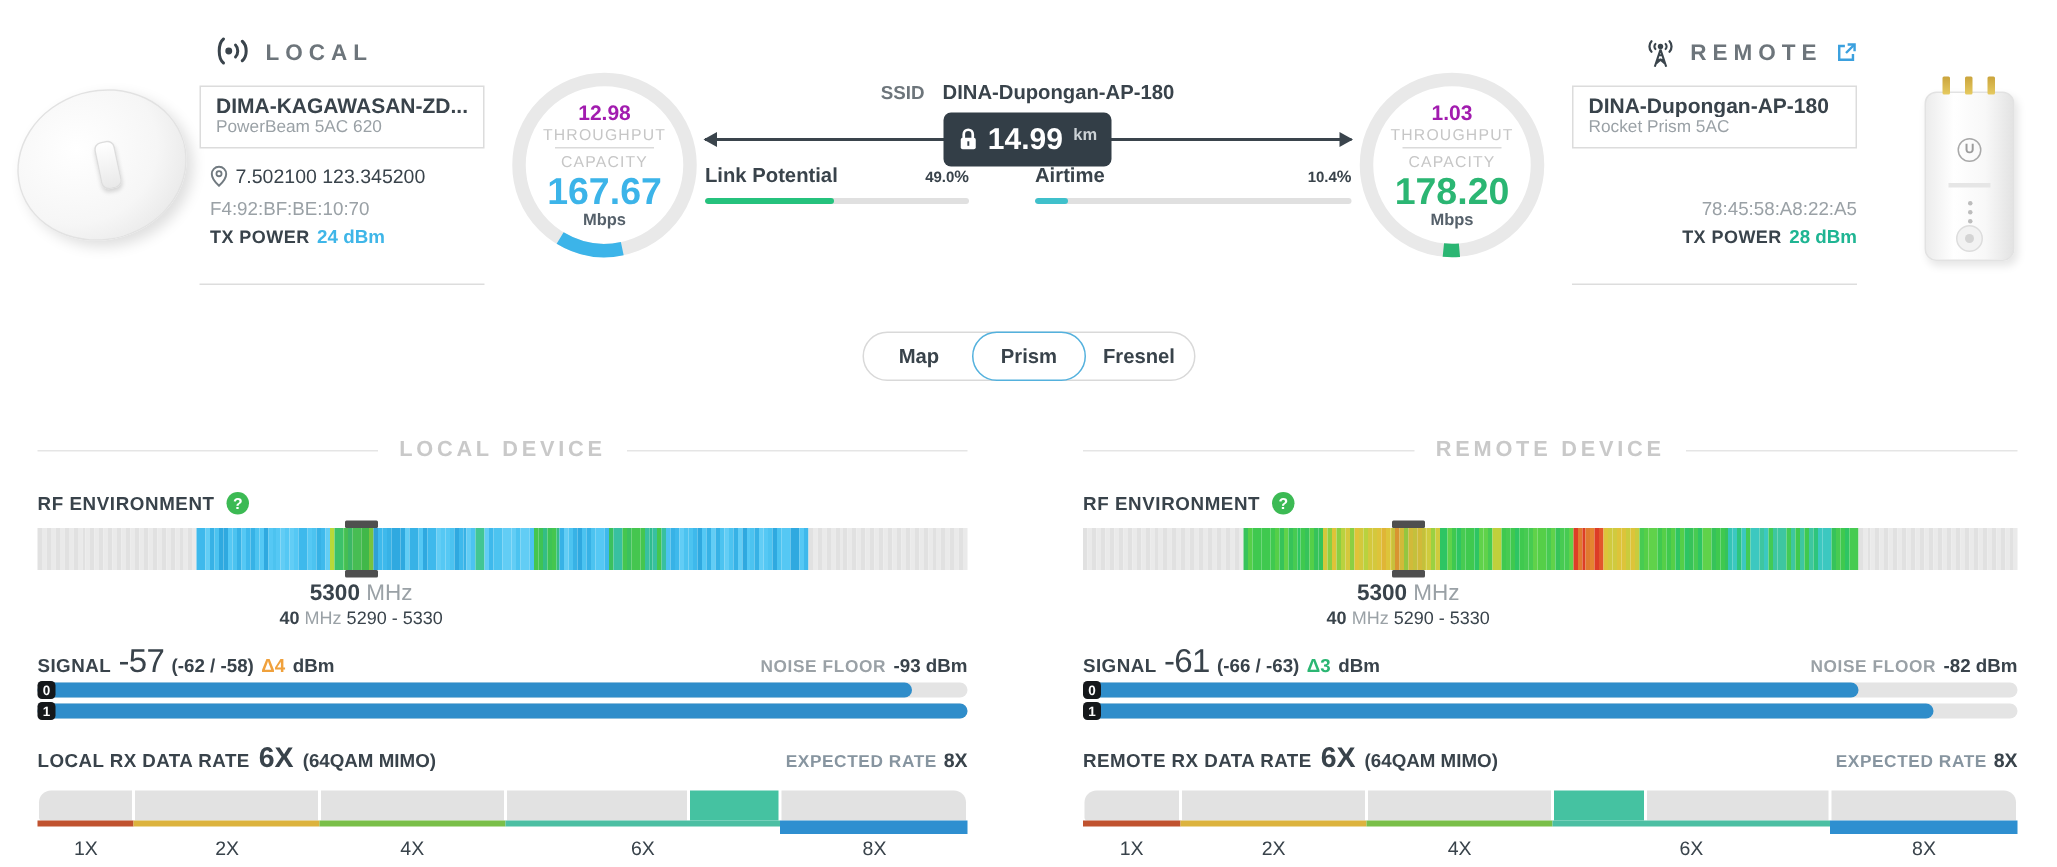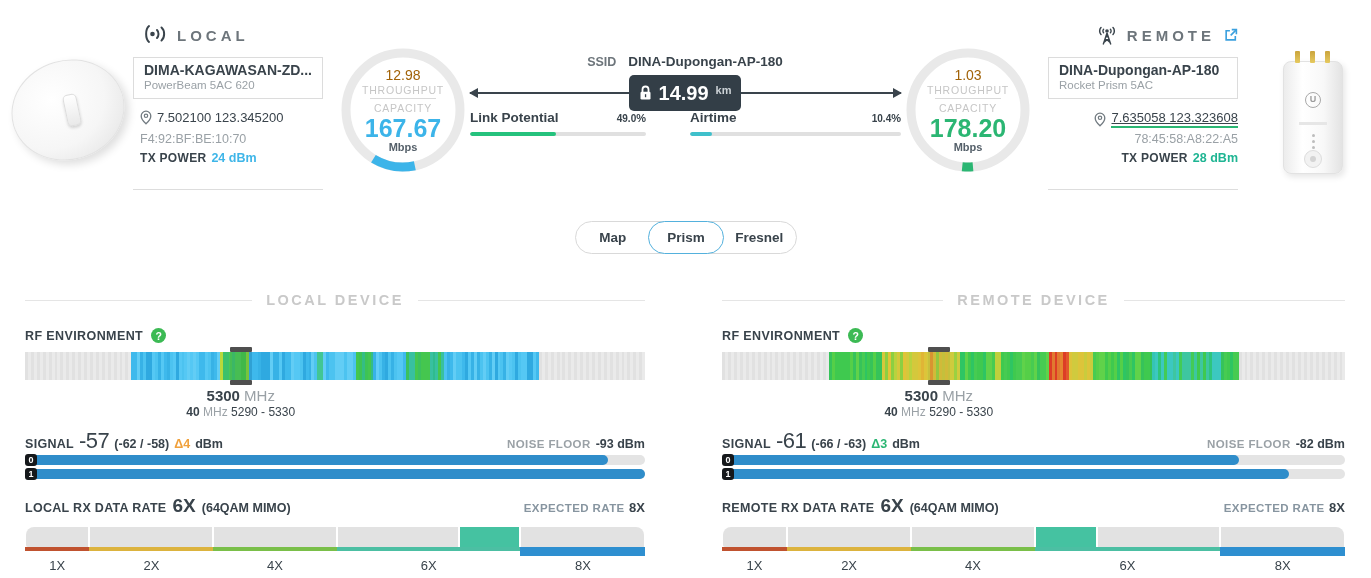--- a/index.html
+++ b/index.html
@@ -41,21 +41,21 @@
   .txt-right { justify-content:flex-end; text-align:right; }
   .tx-label { font-size:12px; font-weight:bold; color:#39434b; letter-spacing:.3px; }
   .tx-val { font-size:12.5px; font-weight:bold; }
   .coord-link { text-decoration:underline; border-bottom:2px solid #2bb673; padding-bottom:1px; cursor:pointer; }
   .h-divider { position:absolute; top:189px; width:190px; height:1px; background:#ddd; }
 
   
   .gauge { position:absolute; top:47px; width:126px; height:126px; }
   .gauge svg { position:absolute; left:0; top:0; }
   .gauge-text { position:absolute; inset:0; display:flex; flex-direction:column; align-items:center; justify-content:center; }
-  .g-top { font-size:14px; color:#a16207; }
+  .g-top { font-size:14px; color:#a21caf;font-weight:bold; }
   .g-lbl { font-size:10.5px; color:#c6c6c6; letter-spacing:.8px; margin-top:1px; }
   .g-div { width:66px; height:1px; background:#dadada; margin:2px 0; }
   .g-val { font-size:25px; font-weight:bold; line-height:1.05; margin-top:1px; }
   .g-unit { font-size:11px; color:#55606a; font-weight:bold; }
 
   
   .ssid-row { position:absolute; left:560px; top:54px; width:250px; display:flex; justify-content:center; align-items:baseline; gap:12px; }
   .ssid-label { font-size:12.5px; font-weight:bold; color:#6d757b; }
   .ssid-val { font-size:13.5px; font-weight:bold; color:#39434b; }
   .link-line { position:absolute; left:470px; top:92px; width:431px; height:2px; background:#3a444c; }
@@ -251,27 +251,20 @@
         <path d="M5.5 2.5 H2 V11 H10.5 V7.5"></path>
         <path d="M7.2 1.5 H11.5 V5.8"></path>
         <path d="M11.3 1.7 L6.2 6.8"></path>
       </svg>
     </span>
   </div>
   <div class="name-box" style="left:1048px;">
     <div class="dev-name">DINA-Dupongan-AP-180</div>
     <div class="dev-model">Rocket Prism 5AC</div>
   </div>
-  <div class="info-line txt-right" style="left:1048px; top:110px;">
-    <svg width="12" height="15" viewBox="0 0 12 15">
-      <path d="M6 1.2 C3.3 1.2 1.2 3.3 1.2 6 C1.2 9.5 6 13.8 6 13.8 C6 13.8 10.8 9.5 10.8 6 C10.8 3.3 8.7 1.2 6 1.2 Z" fill="none" stroke="#717a80" stroke-width="1.3"></path>
-      <circle cx="6" cy="5.8" r="1.7" fill="none" stroke="#717a80" stroke-width="1.2"></circle>
-    </svg>
-    <span class="coord-link">7.635058 123.323608</span>
-  </div>
   <div class="info-line gray txt-right" style="left:1048px; top:132px;">
     <span>78:45:58:A8:22:A5</span>
   </div>
   <div class="info-line txt-right" style="left:1048px; top:151px;">
     <span class="tx-label">TX POWER</span>
     <span class="tx-val" id="remote-tx" style="color: rgb(31, 181, 147);">28 dBm</span>
   </div>
   <div class="h-divider" style="left:1048px;"></div>
 
   <div class="rocket">

